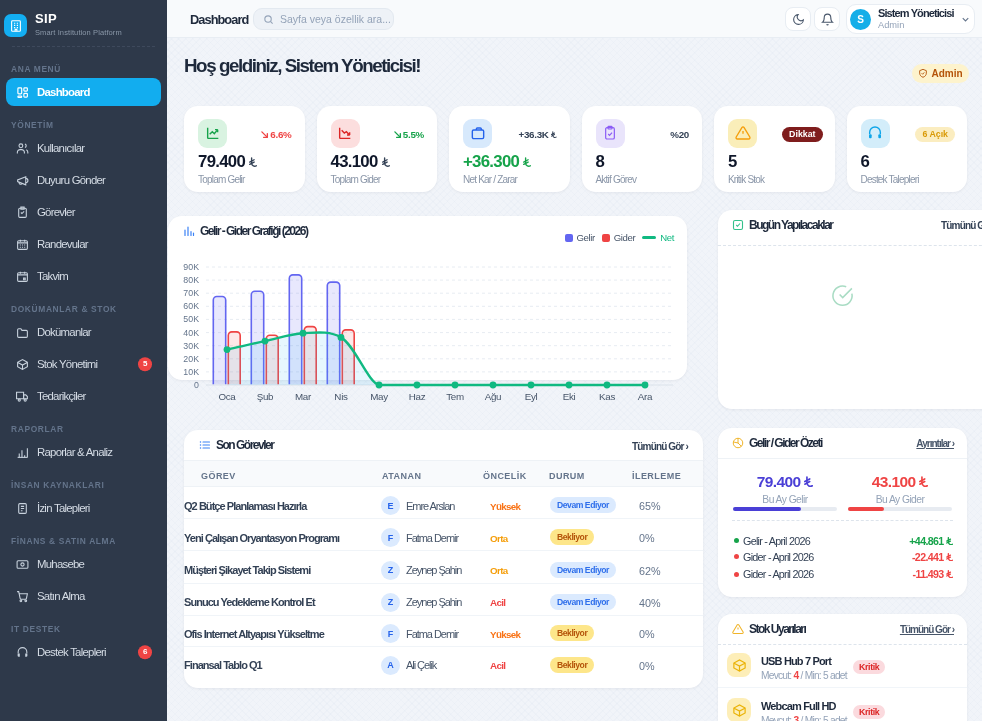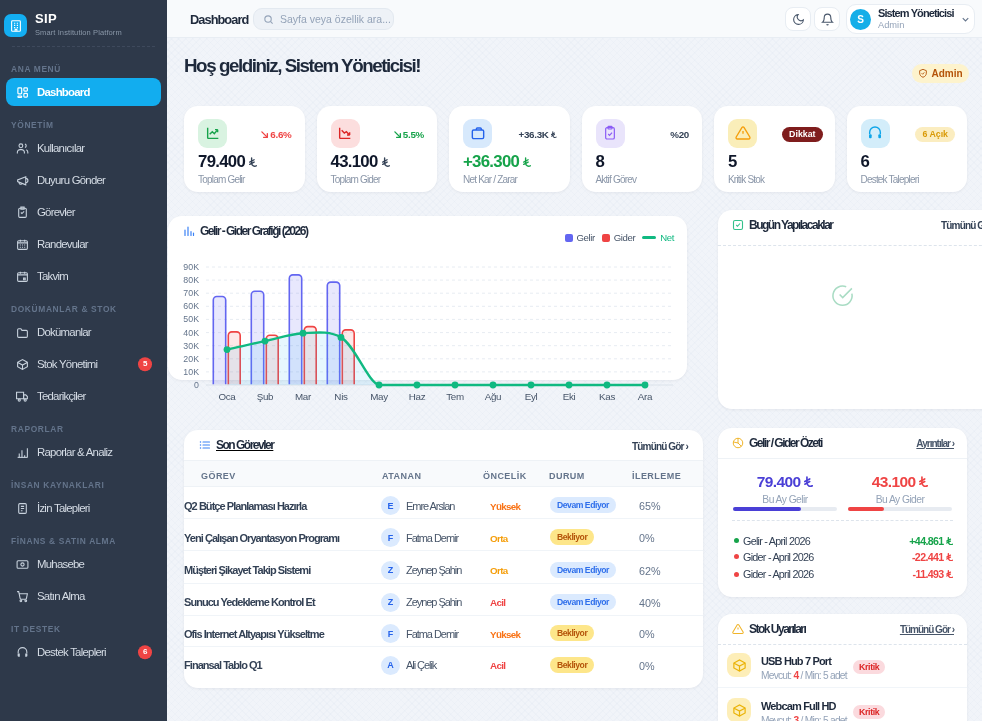--- a/index.html
+++ b/index.html
@@ -442,21 +442,21 @@
         <span class="pt">Bugün Yapılacaklar</span>
       </div>
     <div class="plink" style="top:9.5px;">Tümünü Gör ›</div>
     <div class="abs dashdiv" style="left:0; right:0; top:35px;"></div>
     <svg class="abs" style="left:113px; top:74px;" width="23" height="23" viewBox="0 0 24 24" fill="none" stroke="#a9dcc4" stroke-width="1.6">
         <path d="M21.8 10.1a10 10 0 1 1-5.93-7.16"></path>
         <path d="M9 11l3.2 3.2L21.8 4.6"></path>
       </svg>
   </div>
   <div class="card" style="left:17px; top:392px; width:519px; height:258px; overflow:hidden;">
-    <div class="phead" style="left:15px; top:-2px;text-decoration:underline;">
+    <div class="phead" style="left:15px; top:-2px;">
         <svg width="12" height="12" viewBox="0 0 24 24" fill="none" stroke="#3b82f6" stroke-width="2.3">
           <path d="M8 6h13M8 12h13M8 18h13" stroke-linecap="round"></path>
           <path d="M3 6h.01M3 12h.01M3 18h.01" stroke-linecap="round" stroke-width="3"></path>
         </svg>
         <span class="pt">Son Görevler</span>
       </div>
     <div class="plink" style="top:11px;">Tümünü Gör ›</div>
     <div class="abs thead" style="left:0; right:0; top:30px; height:27px;">
       <span style="left:17px">GÖREV</span>
         <span style="left:198px">ATANAN</span>

